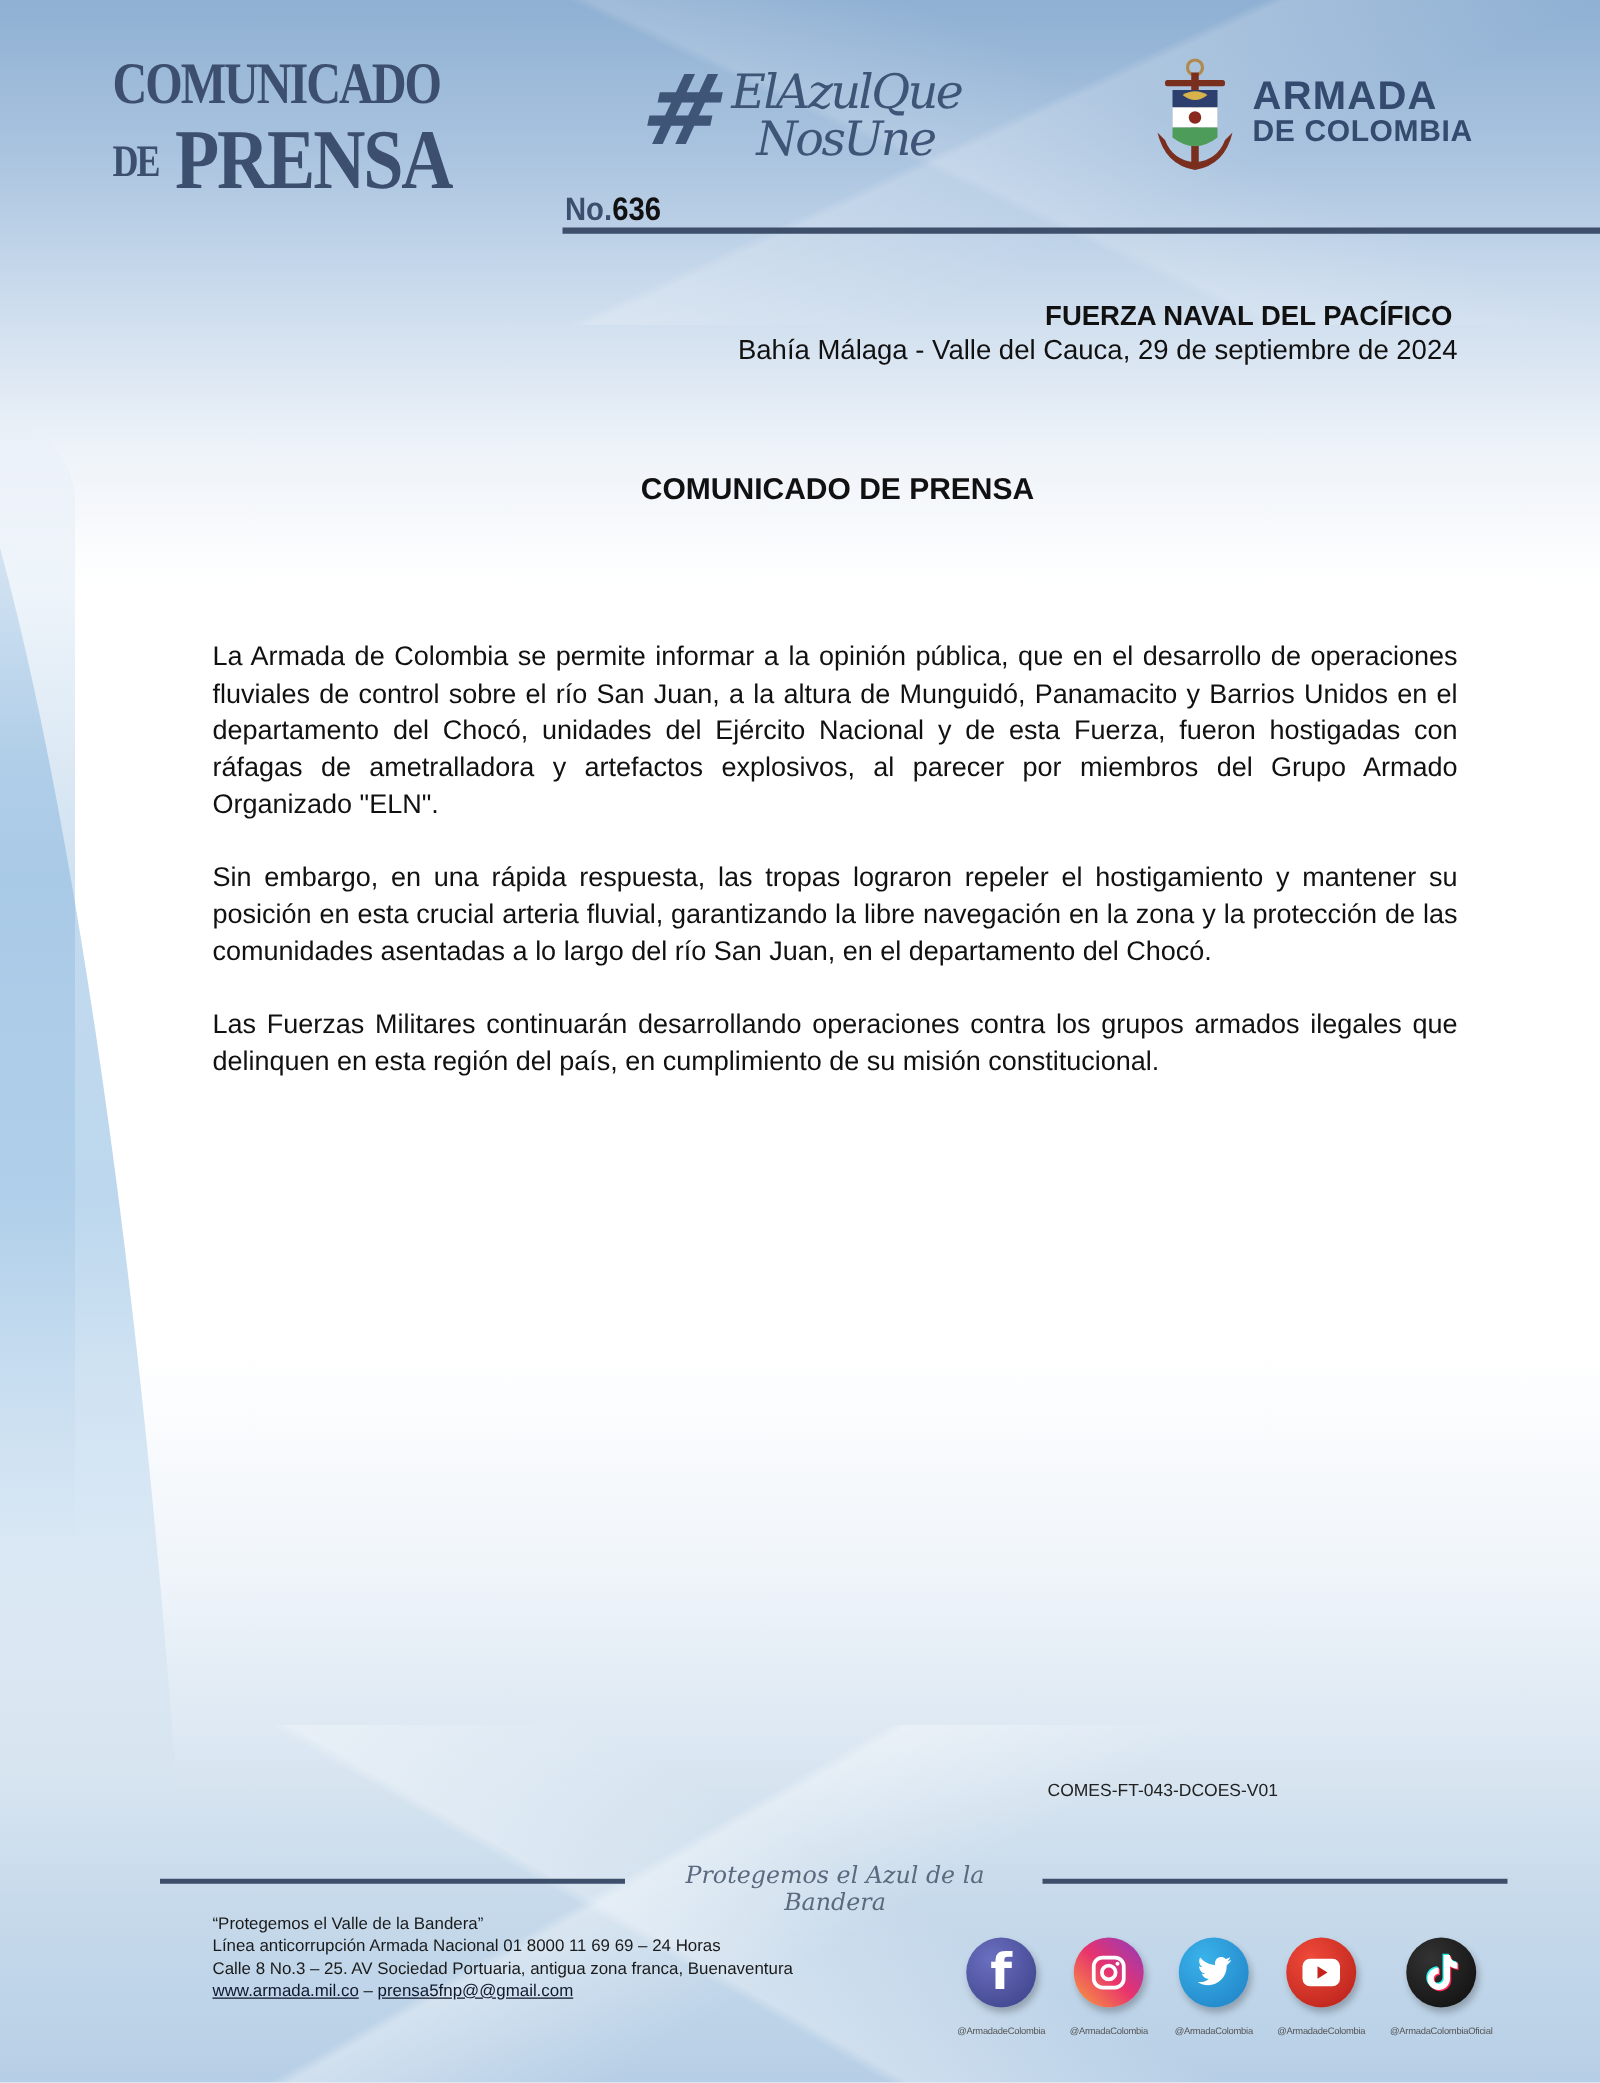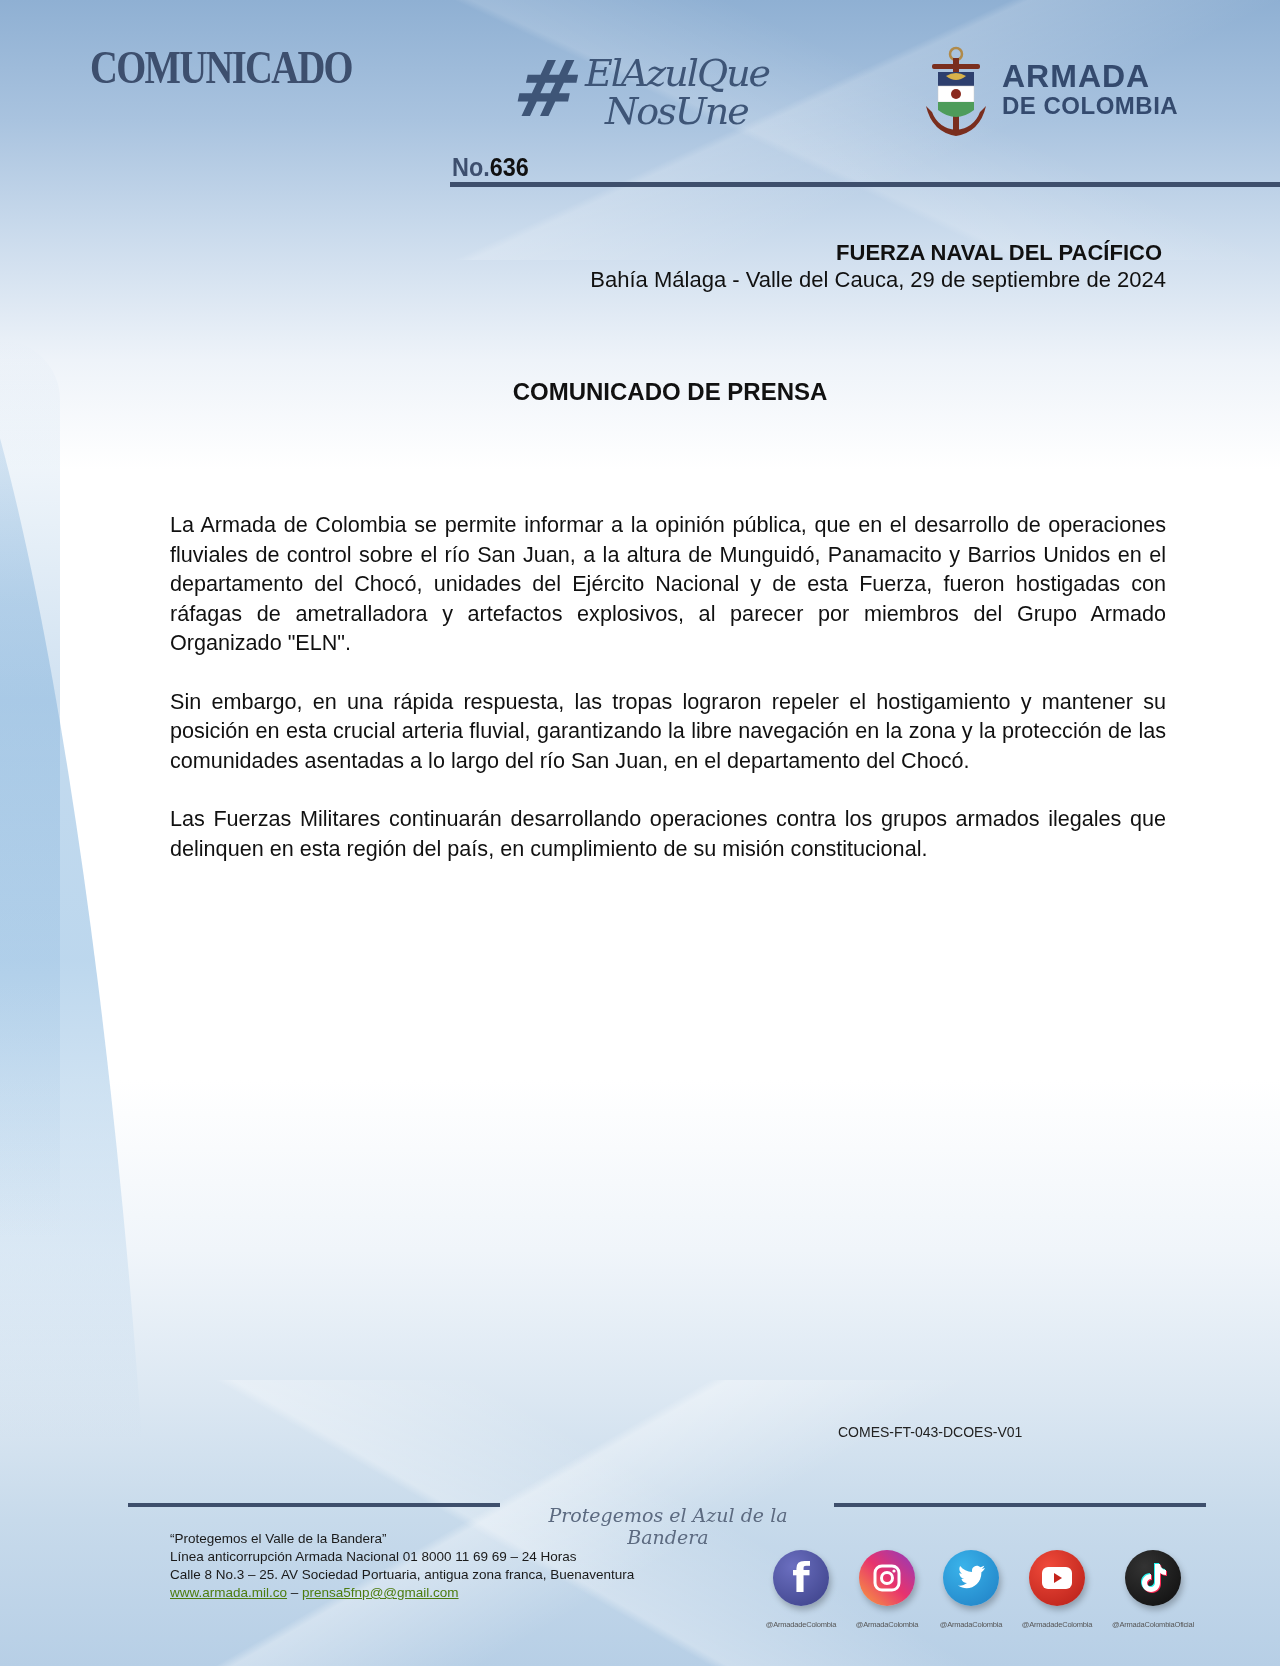--- a/index.html
+++ b/index.html
@@ -96,29 +96,29 @@
 
   
   .footer-rule-left {
     position: absolute; left: 128px; top: 1503px; width: 372px; height: 4px; background: #3e4f6c;
   }
   .footer-rule-right {
     position: absolute; left: 834px; top: 1503px; width: 372px; height: 4px; background: #3e4f6c;
   }
   .footer-motto {
     position: absolute; left: 508px; top: 1489px; width: 320px; text-align: center;
-    font-family: "DejaVu Serif", serif; font-style: italic; font-size: 19px; color: #5c6a80; margin-top: 15px;
+    font-family: "DejaVu Serif", serif; font-style: italic; font-size: 19px; color: #5c6a80;
   }
   .form-code {
     position: absolute; left: 838px; top: 1424px; font-size: 14px; color: #222;
   }
   .footer-info {
     position: absolute; left: 170px; top: 1530px; font-size: 13.5px; line-height: 18px; color: #1a1a1a;
   }
-  .footer-info a { color: #4d7c0f; text-decoration: underline; }
+  .footer-info a { color: #0f172a; text-decoration: underline; }
 
   .social { position: absolute; top: 1550px; width: 90px; text-align: center; }
   .social .circle {
     width: 56px; height: 56px; border-radius: 50%; margin: 0 auto;
     display: flex; align-items: center; justify-content: center;
     color: #fff; font-weight: bold; box-shadow: 2px 4px 6px rgba(0,0,0,0.25);
   }
   .social .handle { font-size: 7.5px; color: #555; margin-top: 14px; white-space: nowrap; letter-spacing: -0.2px; }
   .fb .circle { background: radial-gradient(circle at 35% 30%, #6b6fc0, #3a3f86); font-family: "DejaVu Sans", sans-serif; font-size: 40px; }
   .ig .circle { background: linear-gradient(45deg, #f9a03c, #e8336d 50%, #8e3bbf); }
@@ -129,20 +129,24 @@
 </head>
 <body>
 
 <div class="deco chevron-top"></div>
 <div class="deco swoosh-left"></div>
 <div class="deco swoosh-left2"></div>
 <div class="deco chevron-bottom"></div>
 
 <div class="brand-title">
   <span class="line1">COMUNICADO</span>
+  <span class="line2">
+    <span class="de">DE</span>
+    <span class="prensa">PRENSA</span>
+  </span>
 </div>
 
 <div class="hashtag">
   <span class="hash">#</span>
   <span class="l1">ElAzulQue</span>
   <span class="l2">NosUne</span>
 </div>
 
 <div class="issue-number">
   <span class="label">No.</span><span class="num">636</span>

